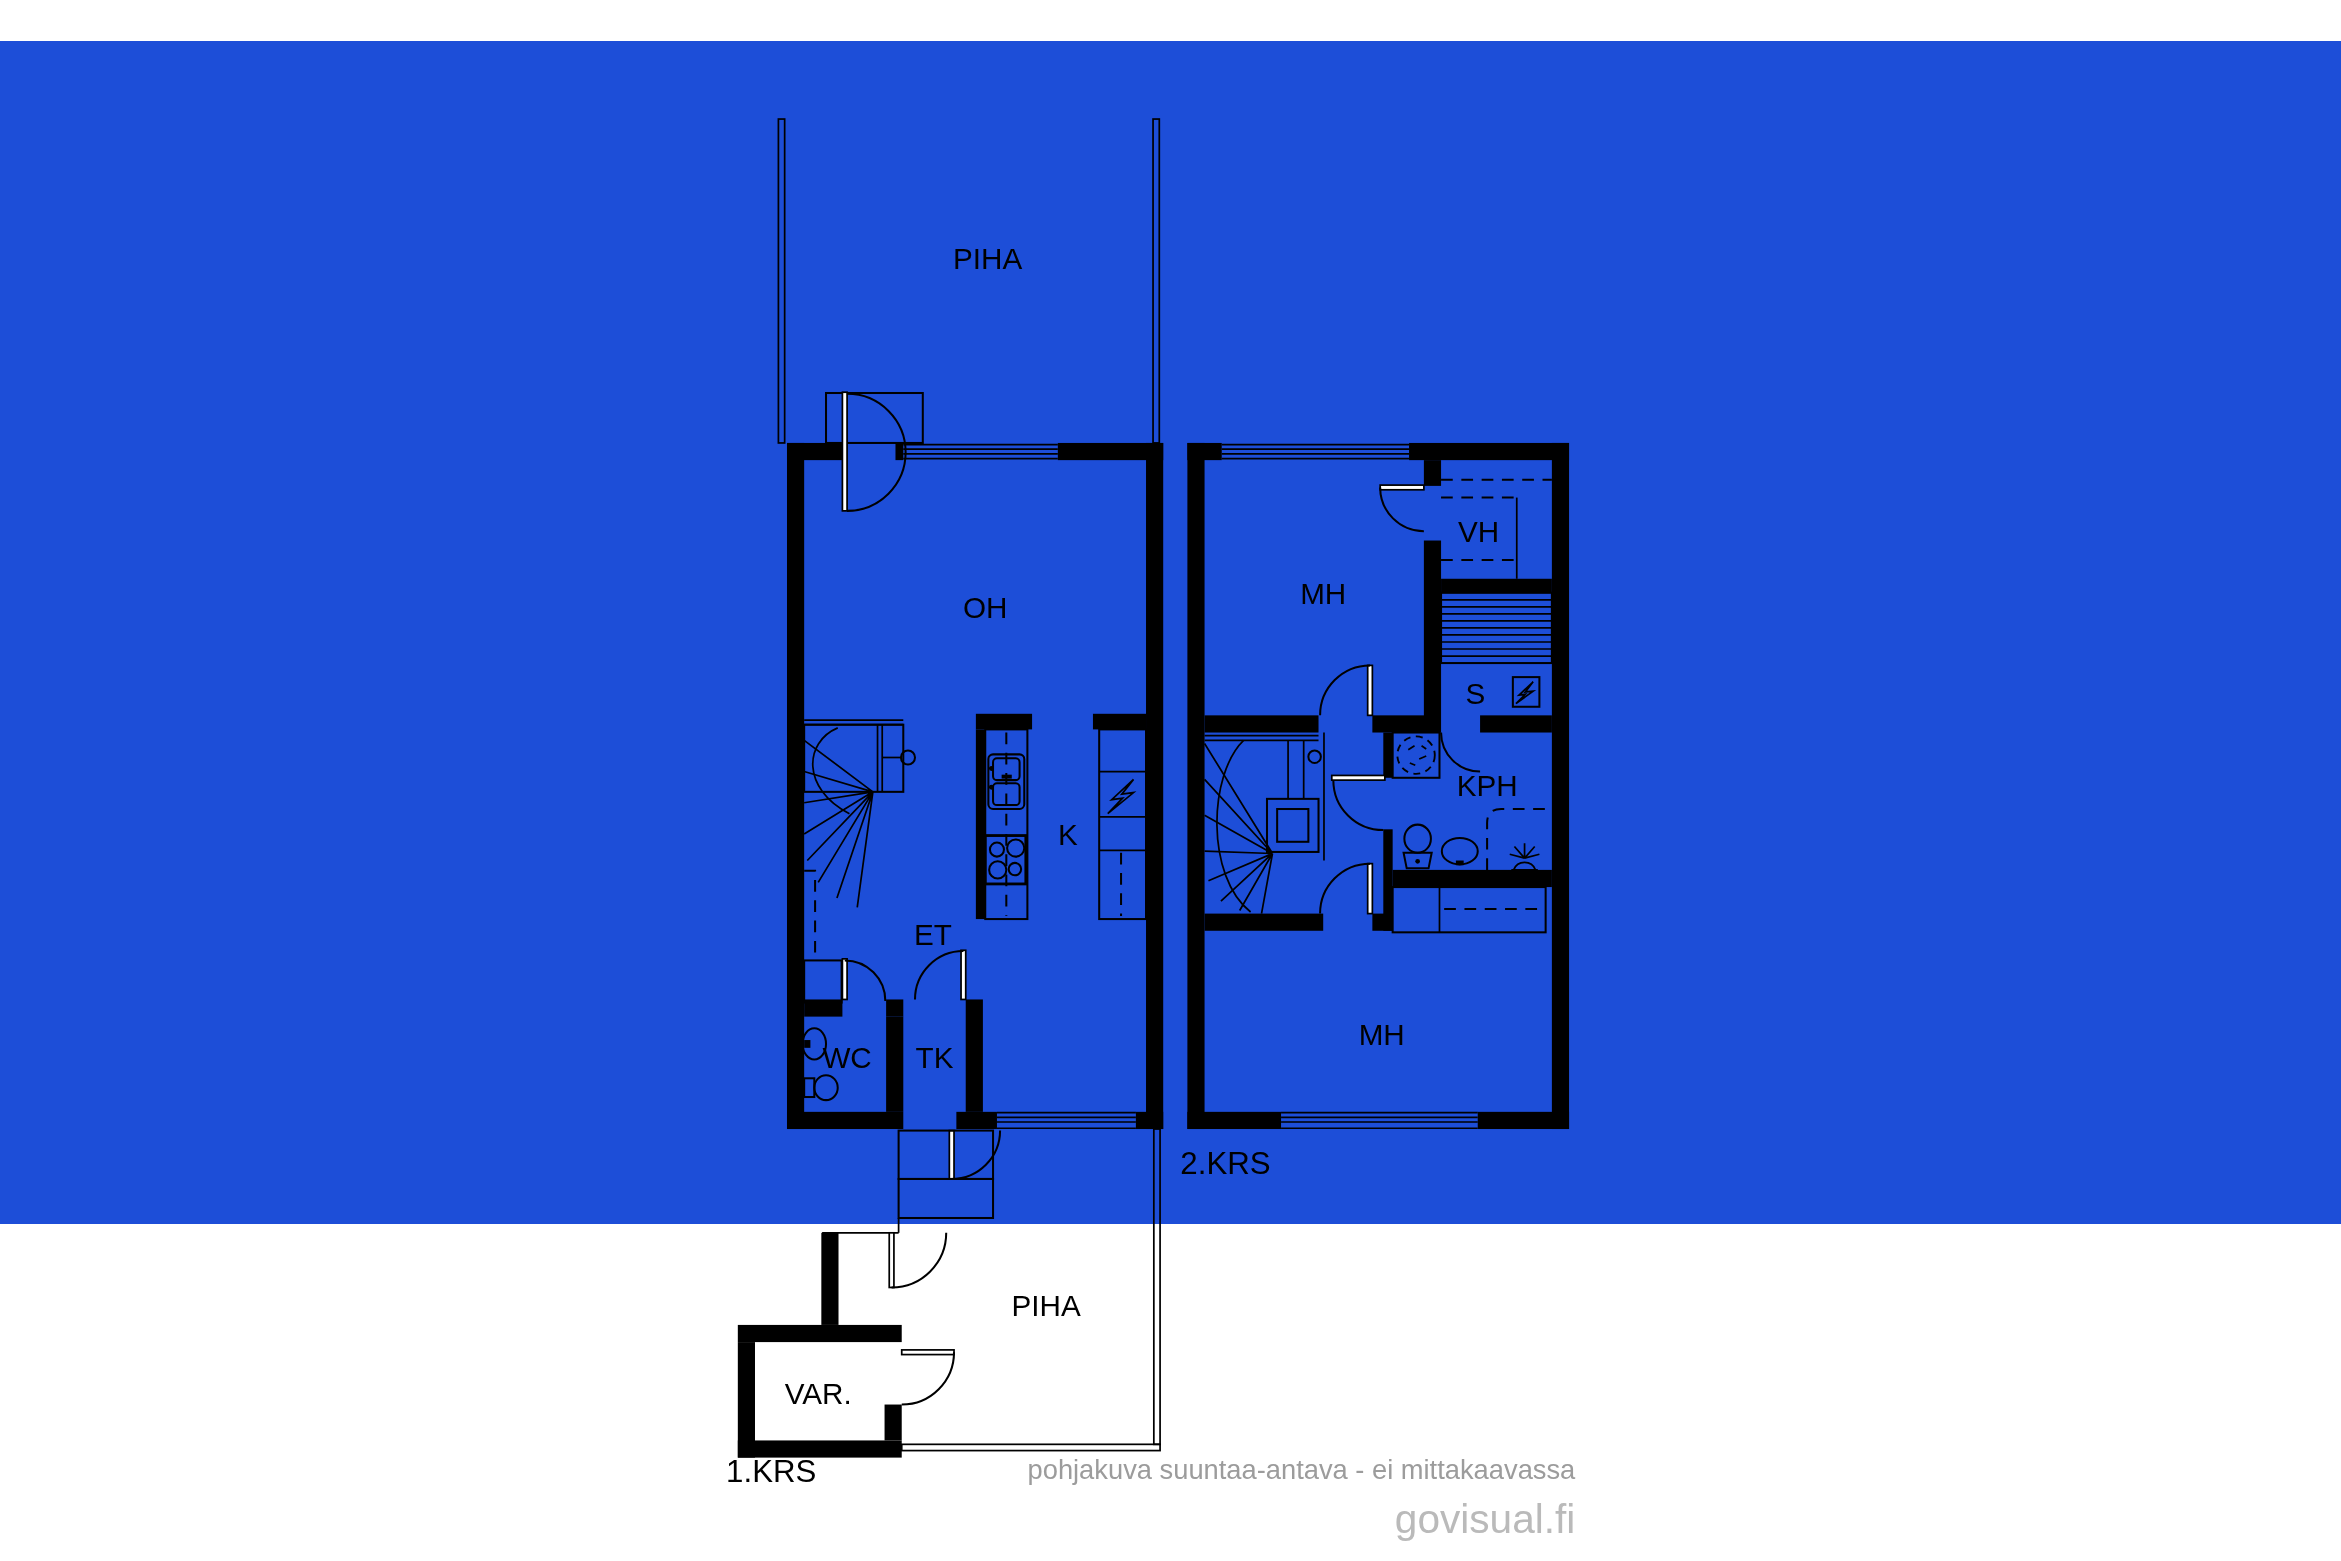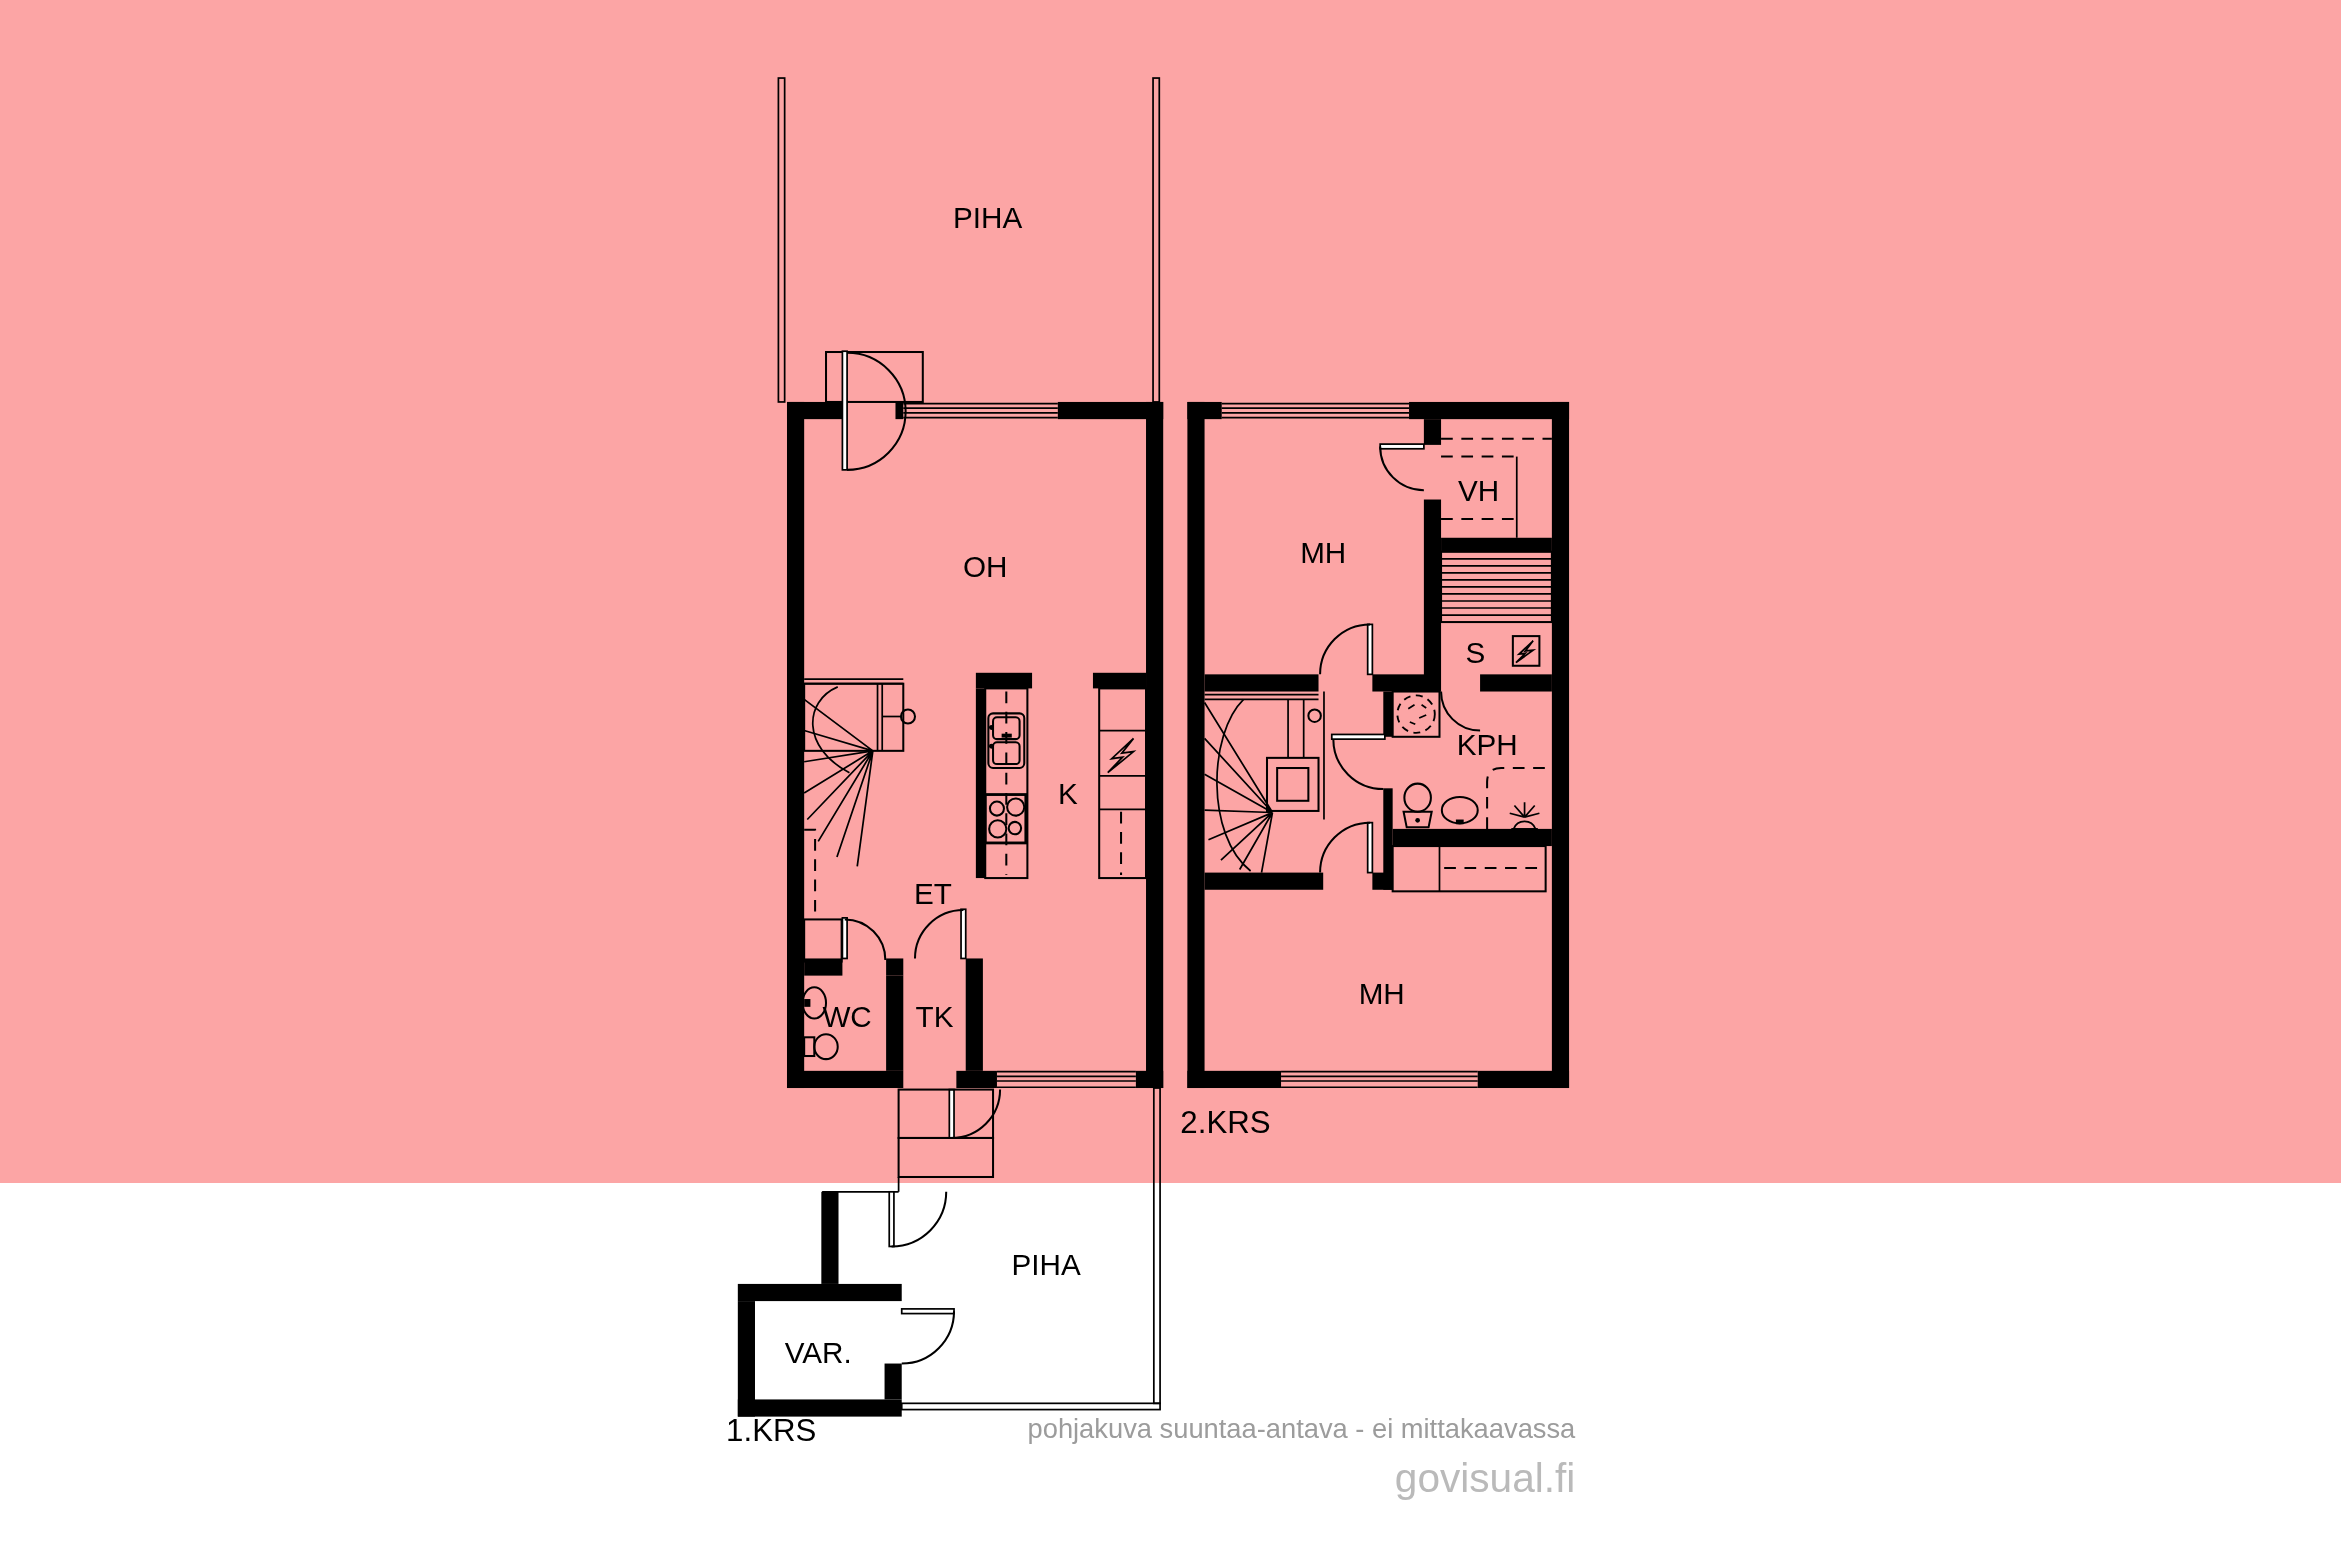--- a/index.html
+++ b/index.html
@@ -1,17 +1,17 @@
 <!DOCTYPE html>
 <html style="font-size:12.5px"><head>
 <meta charset="utf-8">
 <style>
   html,body{margin:0;padding:0;background:#ffffff;}
   body{width:2342px;height:1561px;overflow:hidden;}
-  .canvas{position:relative;width:2342px;height:1183px;background:#fca5a5;}
+  .canvas{position:relative;width:2342px;height:1183px;background:#1d4ed8;margin-top:41px;}
   svg{display:block;width:2342px;height:1561px;}
   .wall{fill:#000000;stroke:none;}
   .ln2{fill:none;stroke:#000000;stroke-width:2.2;}
   .dash{fill:none;stroke:#000000;stroke-width:2.6;stroke-dasharray:15 11;}
   .dashs{fill:none;stroke:#000000;stroke-width:2.4;stroke-dasharray:9 7;}
   .fixn{fill:none;stroke:#000000;stroke-width:2.6;}
   .fixb{fill:none;stroke:#000000;stroke-width:3.6;}
   .leaf{fill:#ffffff;stroke:#000000;stroke-width:2.2;}
   .arc{fill:none;stroke:#000000;stroke-width:2.6;}
   .blk{fill:#000000;stroke:none;}

